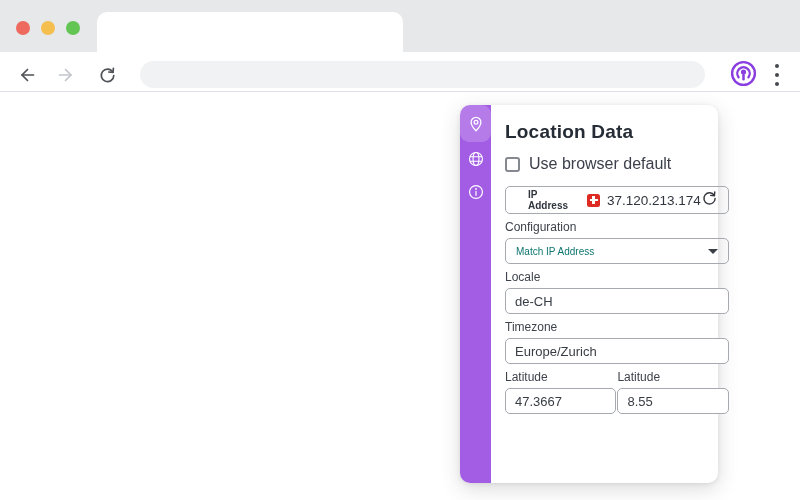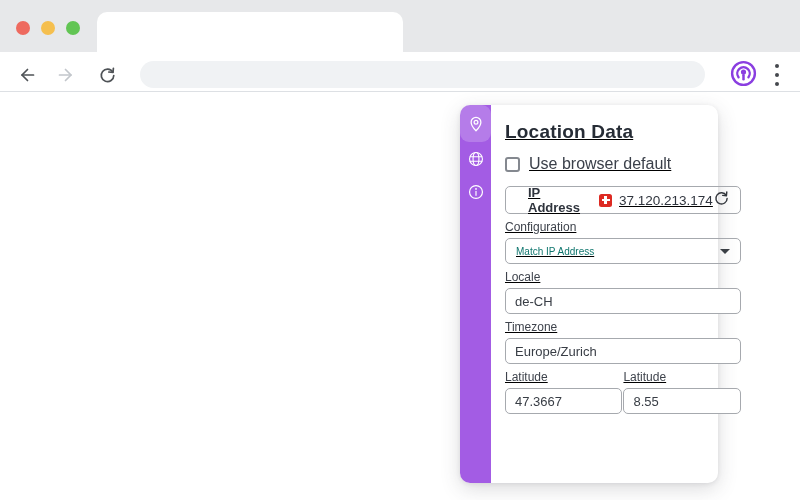--- a/index.html
+++ b/index.html
@@ -19,35 +19,35 @@
   .btn-fwd    { left: 51px; }
   .btn-reload { left: 92px; }
   .address-bar { position: absolute; left: 140px; top: 61px; width: 565px; height: 27px; background: #f0f2f4; border: none; border-radius: 14px; padding: 0 16px; font-size: 13px; color: #3c4043; outline: none; font-family: inherit; }
   .ext-btn { position: absolute; left: 728px; top: 60px; width: 30px; height: 30px; border: none; background: transparent; display: flex; align-items: center; justify-content: center; cursor: pointer; }
   .kebab { position: absolute; left: 771px; top: 62px; width: 12px; height: 26px; display: flex; flex-direction: column; align-items: center; justify-content: space-between; padding: 2px 0; cursor: pointer; }
   .kebab i { width: 4px; height: 4px; border-radius: 50%; background: #45484d; }
 
   .page { position: absolute; left: 0; top: 93px; width: 800px; height: 407px; background: #ffffff; }
 
   
-  .popup { position: absolute; left: 460px; top: 105px; width: 258px; height: 378px; background: #ffffff; border-radius: 10px; box-shadow: 0 6px 20px rgba(60,60,70,.18), 0 1px 4px rgba(60,60,70,.10); display: flex; text-decoration: underline; }
+  .popup { position: absolute; left: 460px; top: 105px; width: 258px; height: 378px; background: #ffffff; border-radius: 10px; box-shadow: 0 6px 20px rgba(60,60,70,.18), 0 1px 4px rgba(60,60,70,.10); display: flex; }
   .side { width: 31px; border-radius: 10px 0 0 10px; flex: 0 0 31px; display: flex; flex-direction: column; }
   .side-item { width: 31px; height: 33px; display: flex; align-items: center; justify-content: center; cursor: pointer; }
   .side-item.active { height: 37px; border-radius: 9px; background: rgba(255,255,255,.20); }
   .side-item svg { display: block; }
 
   .pbody { flex: 1; padding: 16px 16px 0 14px; }
   .ptitle { font-size: 19px; font-weight: 700; color: #262c35; letter-spacing: .2px; }
 
   .chk-row { display: flex; align-items: center; margin-top: 12px; cursor: pointer; }
   .chk { width: 15px; height: 15px; border: 2px solid #84888f; border-radius: 3px; background: #fff; flex: 0 0 15px; }
   .chk-label { font-size: 16px; color: #3b404a; margin-left: 9px; }
 
   .ip-box { margin-top: 13px; height: 28px; border: 1px solid #a6a9ae; border-radius: 5px; display: flex; align-items: center; padding: 0 10px; }
-  .ip-label { font-size: 13px; font-weight: 700; color: #2f343d; padding-left: 12px; }
+  .ip-label { font-size: 10px; font-weight: 700; color: #2f343d; padding-left: 12px; }
   .flag { width: 13px; height: 13px; border-radius: 2.5px; position: relative; margin-left: 16px; flex: 0 0 13px; }
   .flag i { position: absolute; background: #fff; }
   .flag .h { left: 2.5px; top: 5.25px; width: 8px; height: 2.5px; }
   .flag .v { left: 5.25px; top: 2.5px; width: 2.5px; height: 8px; }
   .ip-val { font-size: 13.5px; color: #30353e; margin-left: 7px; text-align: center; }
   .refresh-btn { margin-left: auto; border: none; background: transparent; width: 20px; height: 20px; padding: 0; cursor: pointer; display: flex; align-items: center; justify-content: center; }
 
   .fgroup { margin-top: 6px; }
   .flabel { font-size: 12px; color: #3e434c; margin-bottom: 4px; }
   .fselect { height: 26px; border: 1px solid #a6a9ae; border-radius: 5px; display: flex; align-items: center; padding: 0 10px; cursor: pointer; }

